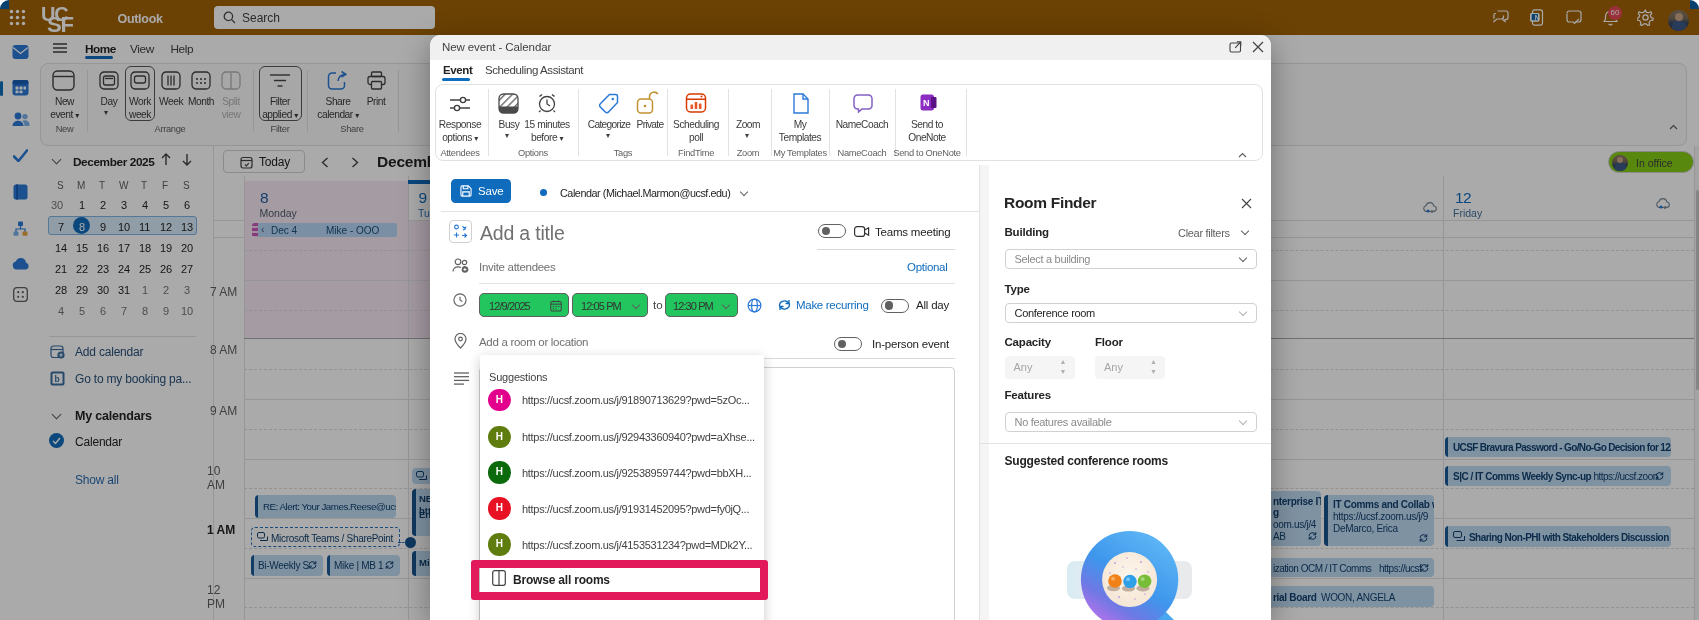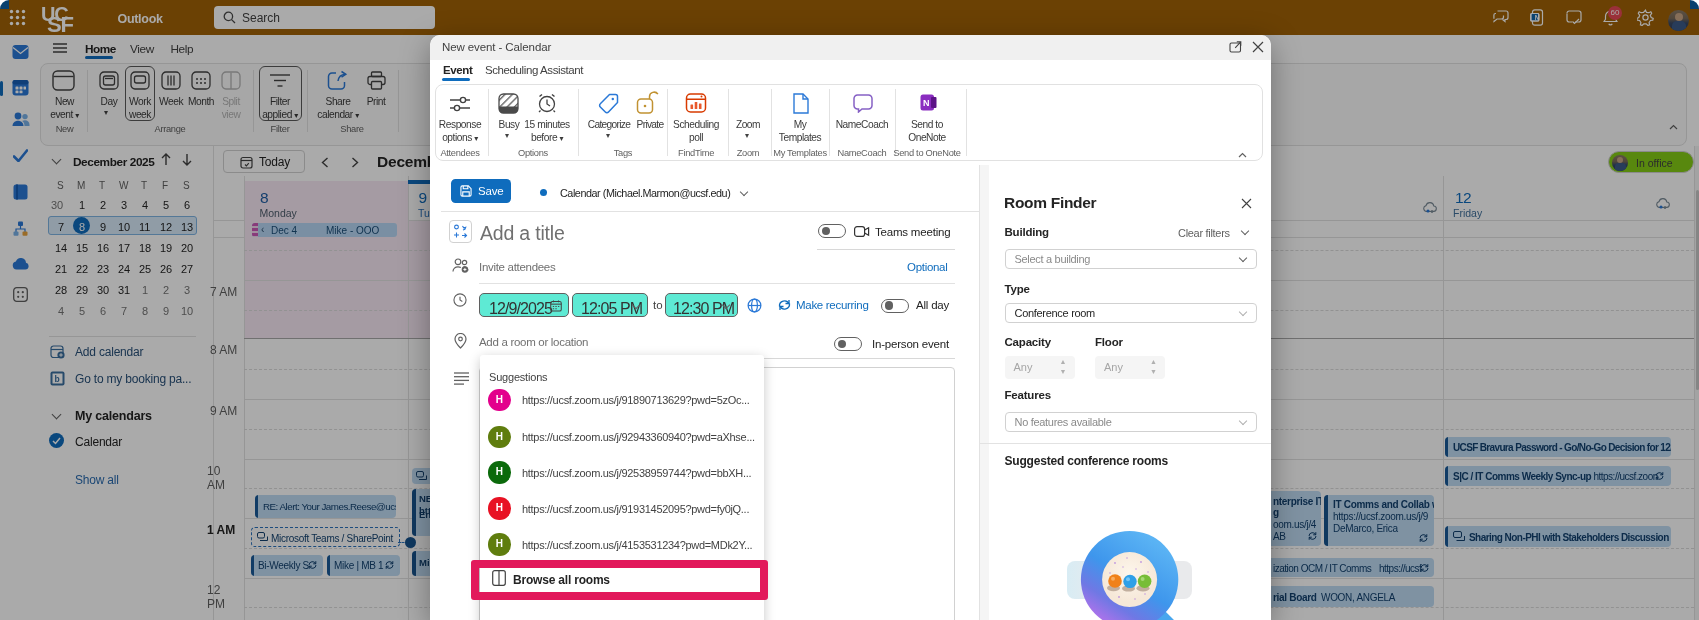--- a/index.html
+++ b/index.html
@@ -7,21 +7,21 @@
 .abs{position:absolute}
 #page{position:absolute;left:0;top:0;width:1699px;height:620px;overflow:hidden}
 #overlay{position:absolute;left:0;top:0;width:1699px;height:620px;background:rgba(0,0,0,0.335);z-index:50}
 #dialog{position:absolute;left:430px;top:35px;width:841px;height:585px;background:#fff;border-radius:10px 10px 0 0;box-shadow:0 8px 30px rgba(0,0,0,0.35);z-index:100;overflow:hidden}
 .hline{position:absolute;height:1px;background:#e2e2e2}
 .vline{position:absolute;width:1px;background:#e2e2e2}
 .dashline{position:absolute;height:0;border-top:1px dashed #dcdcdc}
 .ev{position:absolute;background:#BFDBF3;border-radius:4px;overflow:hidden;color:#12416F}
 .evbar{position:absolute;left:0;top:0;bottom:0;width:3px;background:#1A5A9A}
 .gut{position:absolute;width:30px;text-align:left;font-size:12px;color:#616161}
-.sel{position:absolute;border:1.2px solid #5f5f5f;border-radius:5px;background:#5eead4;font-size:16px;letter-spacing:-0.9px;color:#333}
+.sel{position:absolute;border:1.2px solid #5f5f5f;border-radius:5px;background:#22c55e;font-size:11px;letter-spacing:-0.9px;color:#333}
 .rflab{position:absolute;font-size:11.5px;font-weight:bold;color:#242424;letter-spacing:-0.2px}
 .rfsel{position:absolute;border:1px solid #d1d1d1;border-radius:4px;background:#fff;height:20px;line-height:19px;font-size:11px;letter-spacing:-0.3px;color:#242424;padding-left:9px}
 .chev{position:absolute;width:7px;height:7px;border-right:1.4px solid #616161;border-bottom:1.4px solid #616161;transform:rotate(45deg)}
 .tgl{position:absolute;width:28px;height:14px;border:1.3px solid #616161;border-radius:8px;background:#fff}
 .tgl:after{content:"";position:absolute;left:2.5px;top:1.8px;width:8.5px;height:8.5px;border-radius:50%;background:#616161}
 .rbtxt{position:absolute;font-size:10.2px;color:#3b3b3b;text-align:center;line-height:12.5px;letter-spacing:-0.45px}
 .rblab{position:absolute;font-size:9.3px;color:#616161;text-align:center;letter-spacing:-0.3px}
 .avatar{position:absolute;border-radius:50%;overflow:hidden}
 </style>
 </head>

